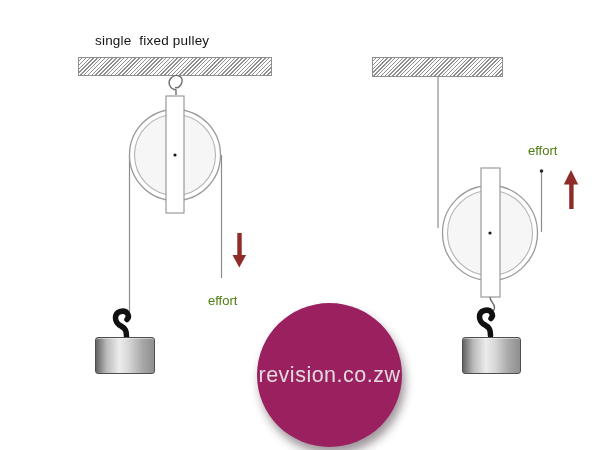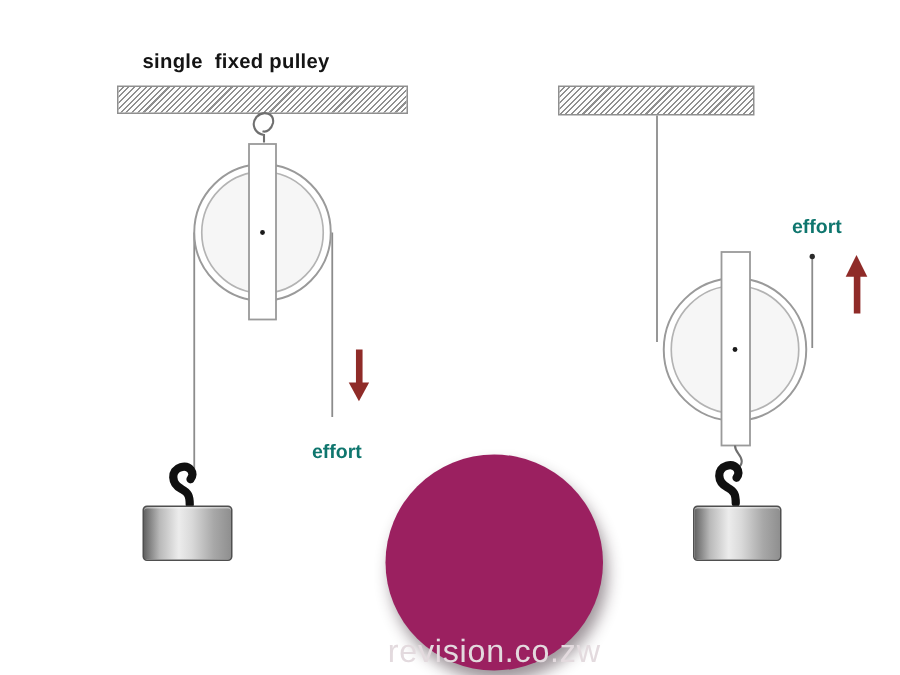--- a/index.html
+++ b/index.html
@@ -3,28 +3,28 @@
 <meta charset="utf-8">
 <style>
   html,body { margin:0; padding:0; background:#ffffff; }
   .stage {
     position:relative; width:600px; height:450px; overflow:hidden;
     background:#ffffff; font-family:"Liberation Sans", sans-serif;
   }
   .artwork { position:absolute; left:0; top:0; }
 
   .title {
-    position:absolute; font-weight:bold; font-size:13.5px; color:#141414;
+    position:absolute; font-weight:normal; font-size:13.5px; color:#141414;
     white-space:pre; letter-spacing:0.2px;
   }
   .t-left  { left:95px;  top:33px; }
   .t-right { left:377px; top:31px; }
 
   .effort-label {
-    position:absolute; font-weight:bold; font-size:13px; color:#0f766e;
+    position:absolute; font-weight:normal; font-size:13px; color:#4d7c0f;
   }
   .e-left  { left:208px; top:293px; }
   .e-right { left:528px; top:143px; }
 
   .ceiling {
     position:absolute; box-sizing:border-box; border:1px solid #8f8f8f;
     background: repeating-linear-gradient(135deg,
       #fdfdfd 0px, #fdfdfd 1.7px, #8f8f8f 1.7px, #8f8f8f 2.7px);
   }
   .c-left  { left:78px;  top:57px; width:194px; height:19px; }
@@ -36,21 +36,21 @@
     background: linear-gradient(90deg,#636363 0%,#b9b9b9 18%,#ececec 40%,
       #d9d9d9 55%,#a8a8a8 80%,#8f8f8f 100%);
     box-shadow: inset 0 1px 0 rgba(255,255,255,0.45);
   }
   .w-left  { left:95px;  top:337px; width:60px; height:37px; }
   .w-right { left:462px; top:337px; width:59px; height:37px; }
 
   .watermark {
     position:absolute; left:257px; top:303px; width:145px; height:144px;
     border-radius:50%; background:#9b2060;
-    display:flex; align-items:flex-end; justify-content:center;
+    display:flex; align-items:center; justify-content:center;
     box-shadow: 3px 7px 10px rgba(40,20,30,0.45);
   }
   .watermark span {
     font-size:21.5px; font-weight:300; color:#e3dade; letter-spacing:0.5px;
   }
 
   
   .rope      { stroke:#8c8c8c; stroke-width:1.2; fill:none; }
   .rim       { fill:#ffffff;  stroke:#9a9a9a; stroke-width:1.3; }
   .disc      { fill:#f6f6f6;  stroke:#b3b3b3; stroke-width:1.1; }

